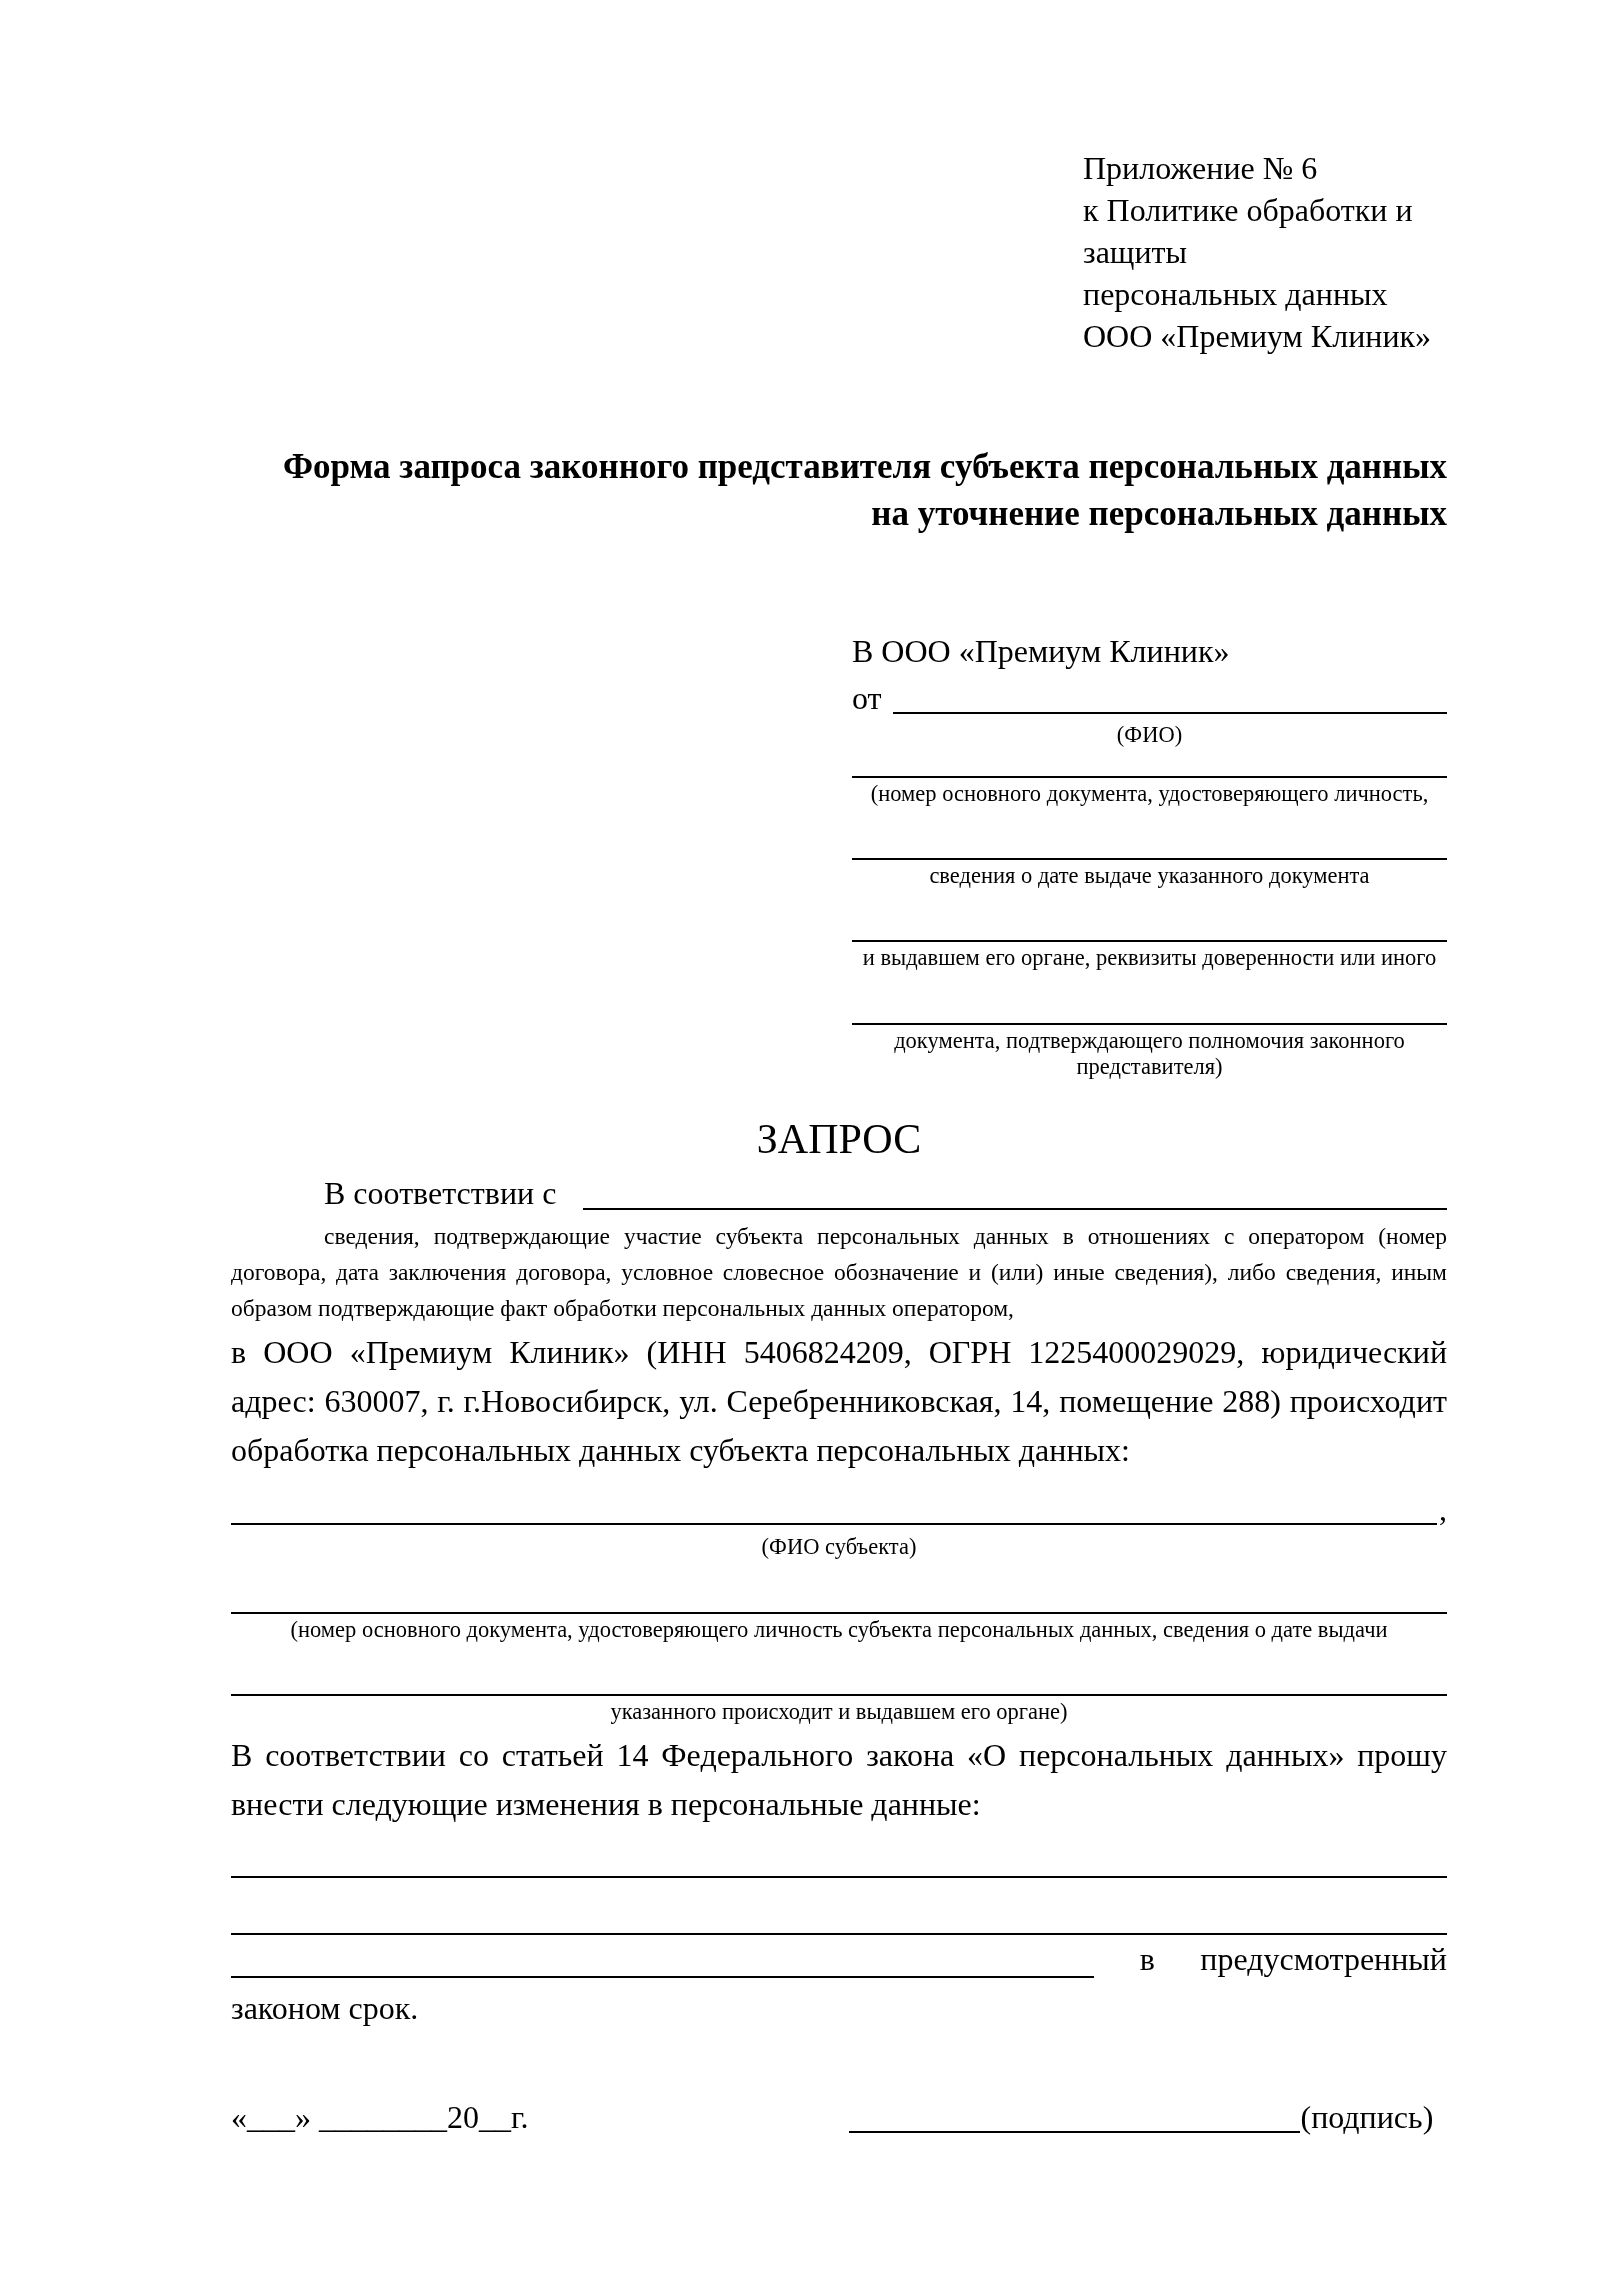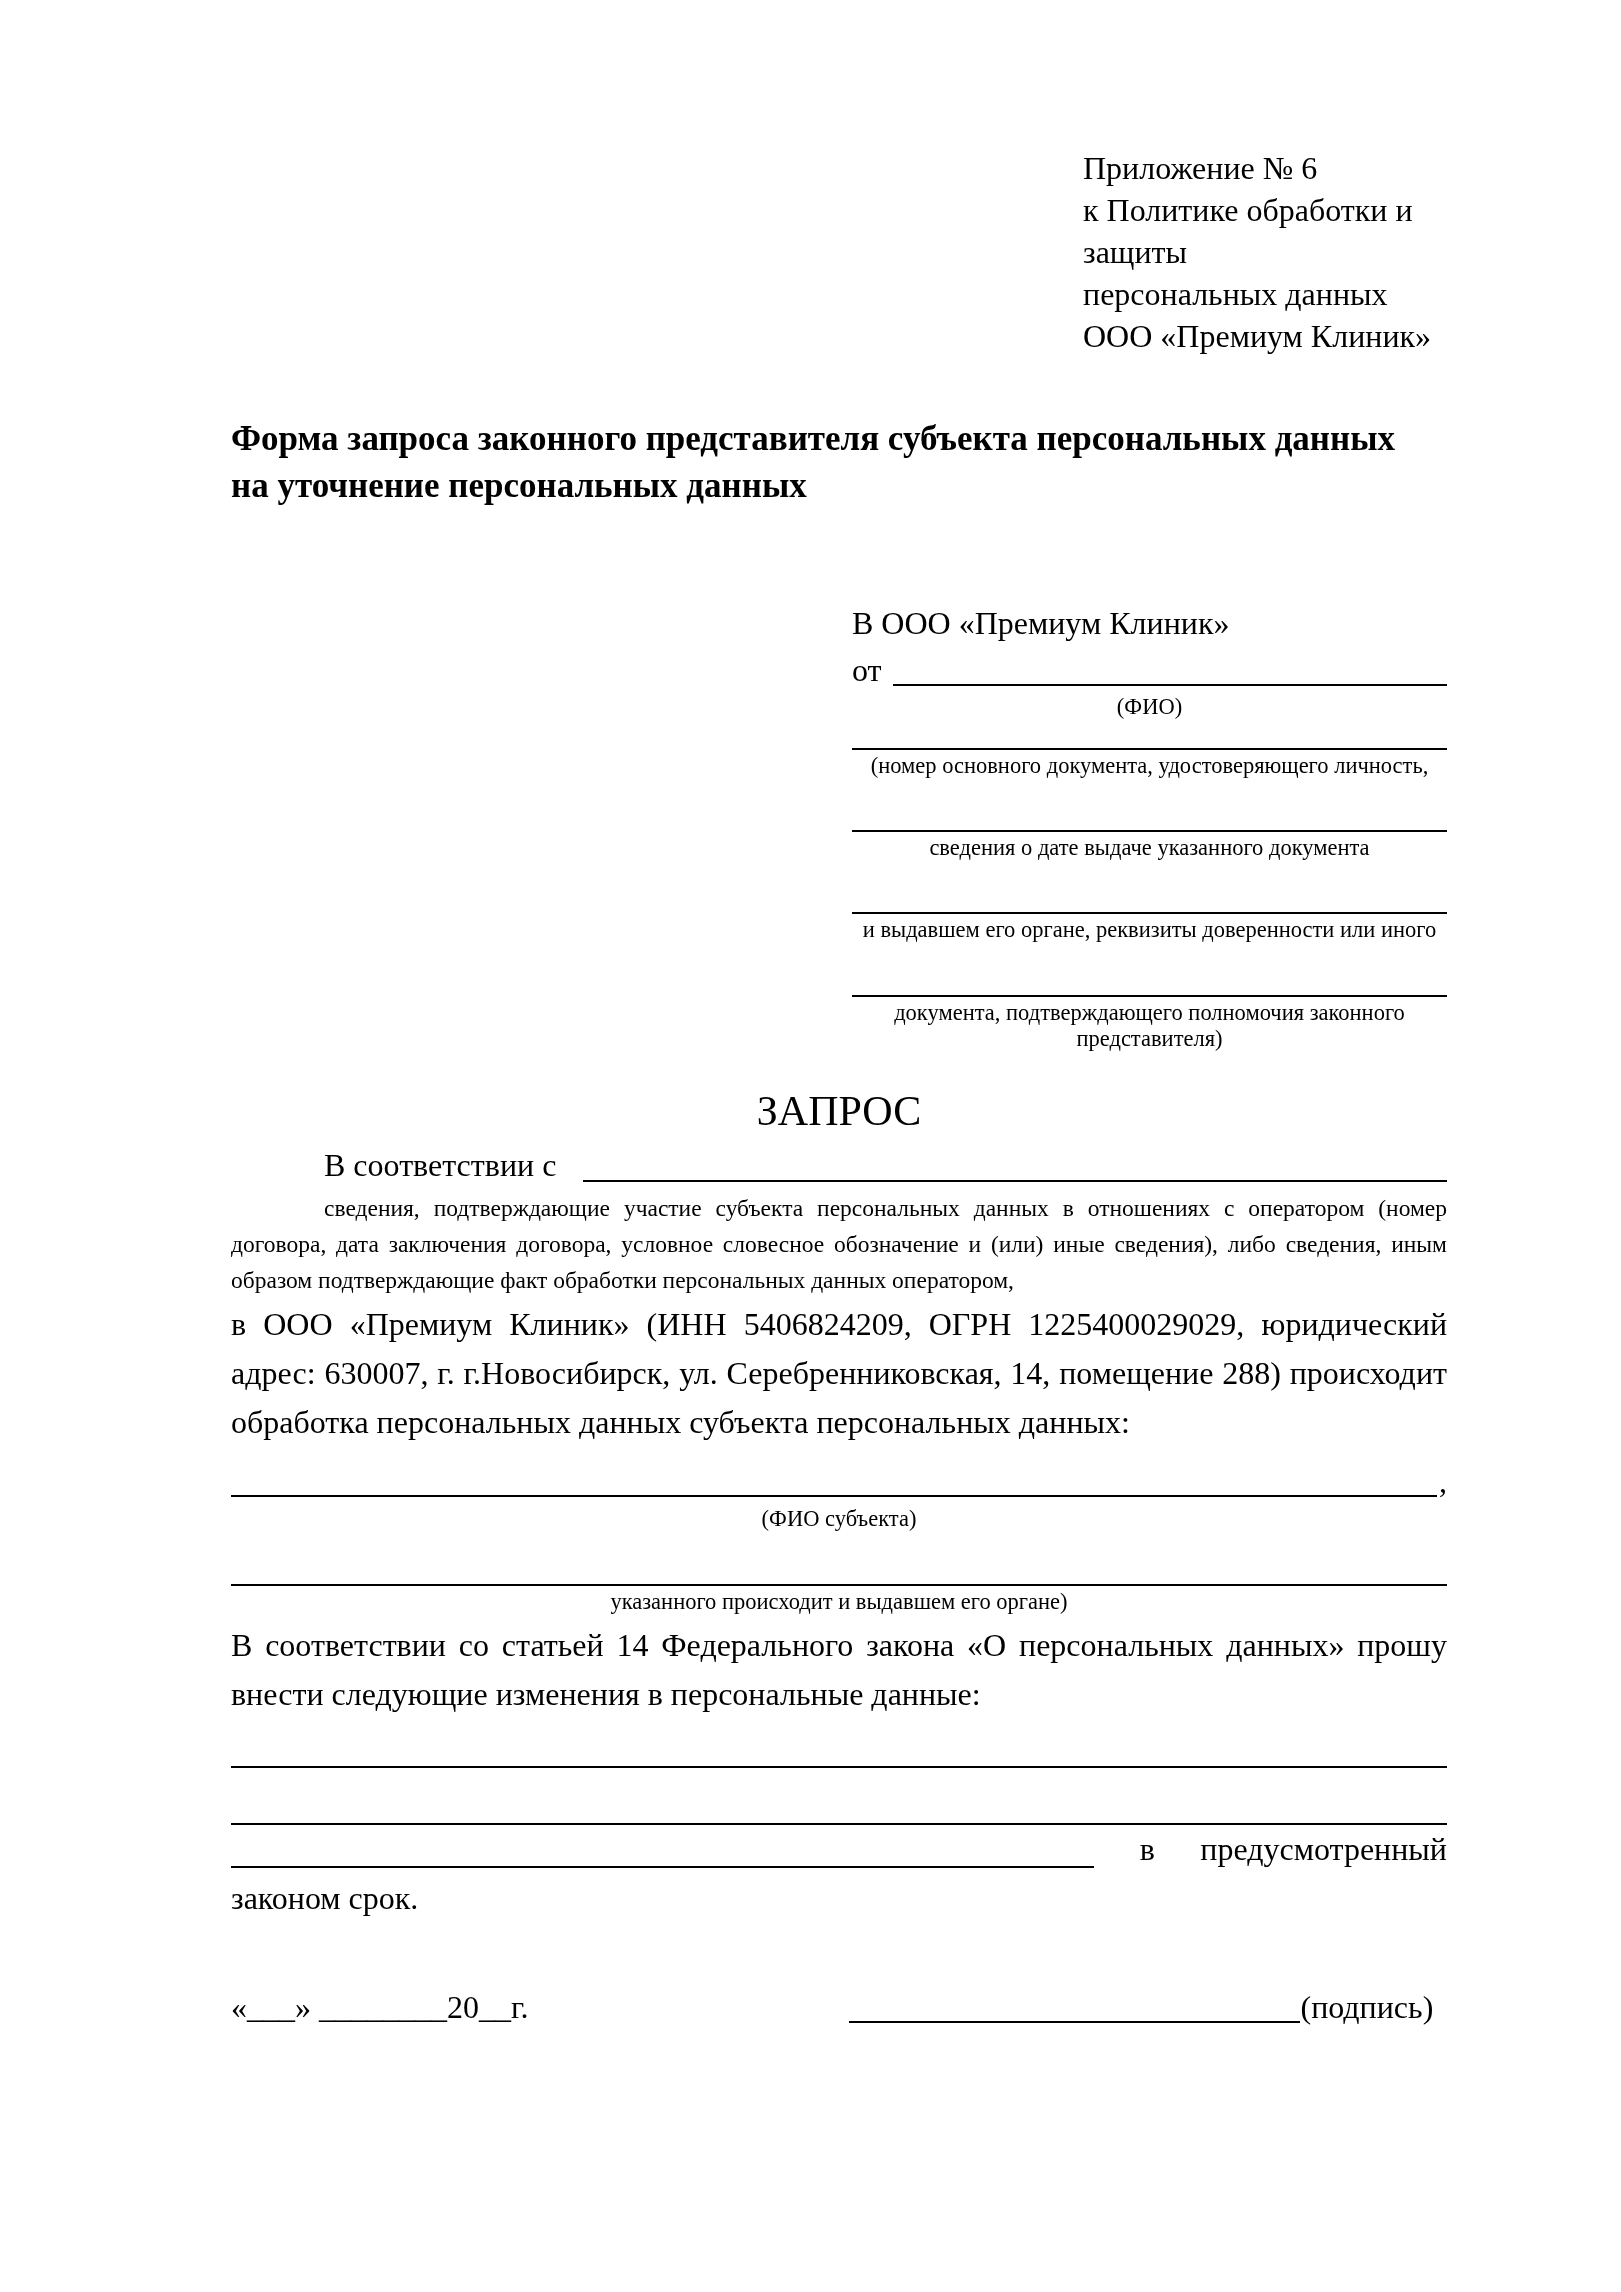--- a/index.html
+++ b/index.html
@@ -26,22 +26,22 @@
   
   .header-block {
     margin-left: 852px;
     font-size: 32px;
     line-height: 42px;
     text-align: left;
   }
 
   
   .title {
-    margin-top: 58px;
-    text-align: left;
+    margin-top: 86px;
+    text-align: right;
     font-weight: bold;
     font-size: 35px;
     line-height: 47px;
   }
 
   
   .addressee {
     margin-top: 94px;
     margin-left: 621px;
     font-size: 32px;
@@ -234,20 +234,24 @@
   <div class="body-par">в ООО «Премиум Клиник» (ИНН 5406824209, ОГРН 1225400029029, юридический адрес: 630007, г. г.Новосибирск, ул. Серебренниковская, 14, помещение 288) происходит обработка персональных данных субъекта персональных данных:</div>
 
   <div class="fio-row">
     <span class="fill"></span>
     <span class="comma">,</span>
   </div>
   <div class="u-caption">(ФИО субъекта)</div>
 
   <div class="mt-lg">
     <div class="u-line"></div>
+    <div class="u-caption">(номер основного документа, удостоверяющего личность субъекта персональных данных, сведения о дате выдачи</div>
+  </div>
+  <div class="mt-lg">
+    <div class="u-line"></div>
     <div class="u-caption">указанного происходит и выдавшем его органе)</div>
   </div>
 
   <div class="body-par article-par">В соответствии со статьей 14 Федерального закона «О персональных данных» прошу внести следующие изменения в персональные данные:</div>
 
   <div class="blank-line bl-1"></div>
   <div class="blank-line bl-2"></div>
 
   <div class="reply-line2">
     <span class="fill-address"></span>

